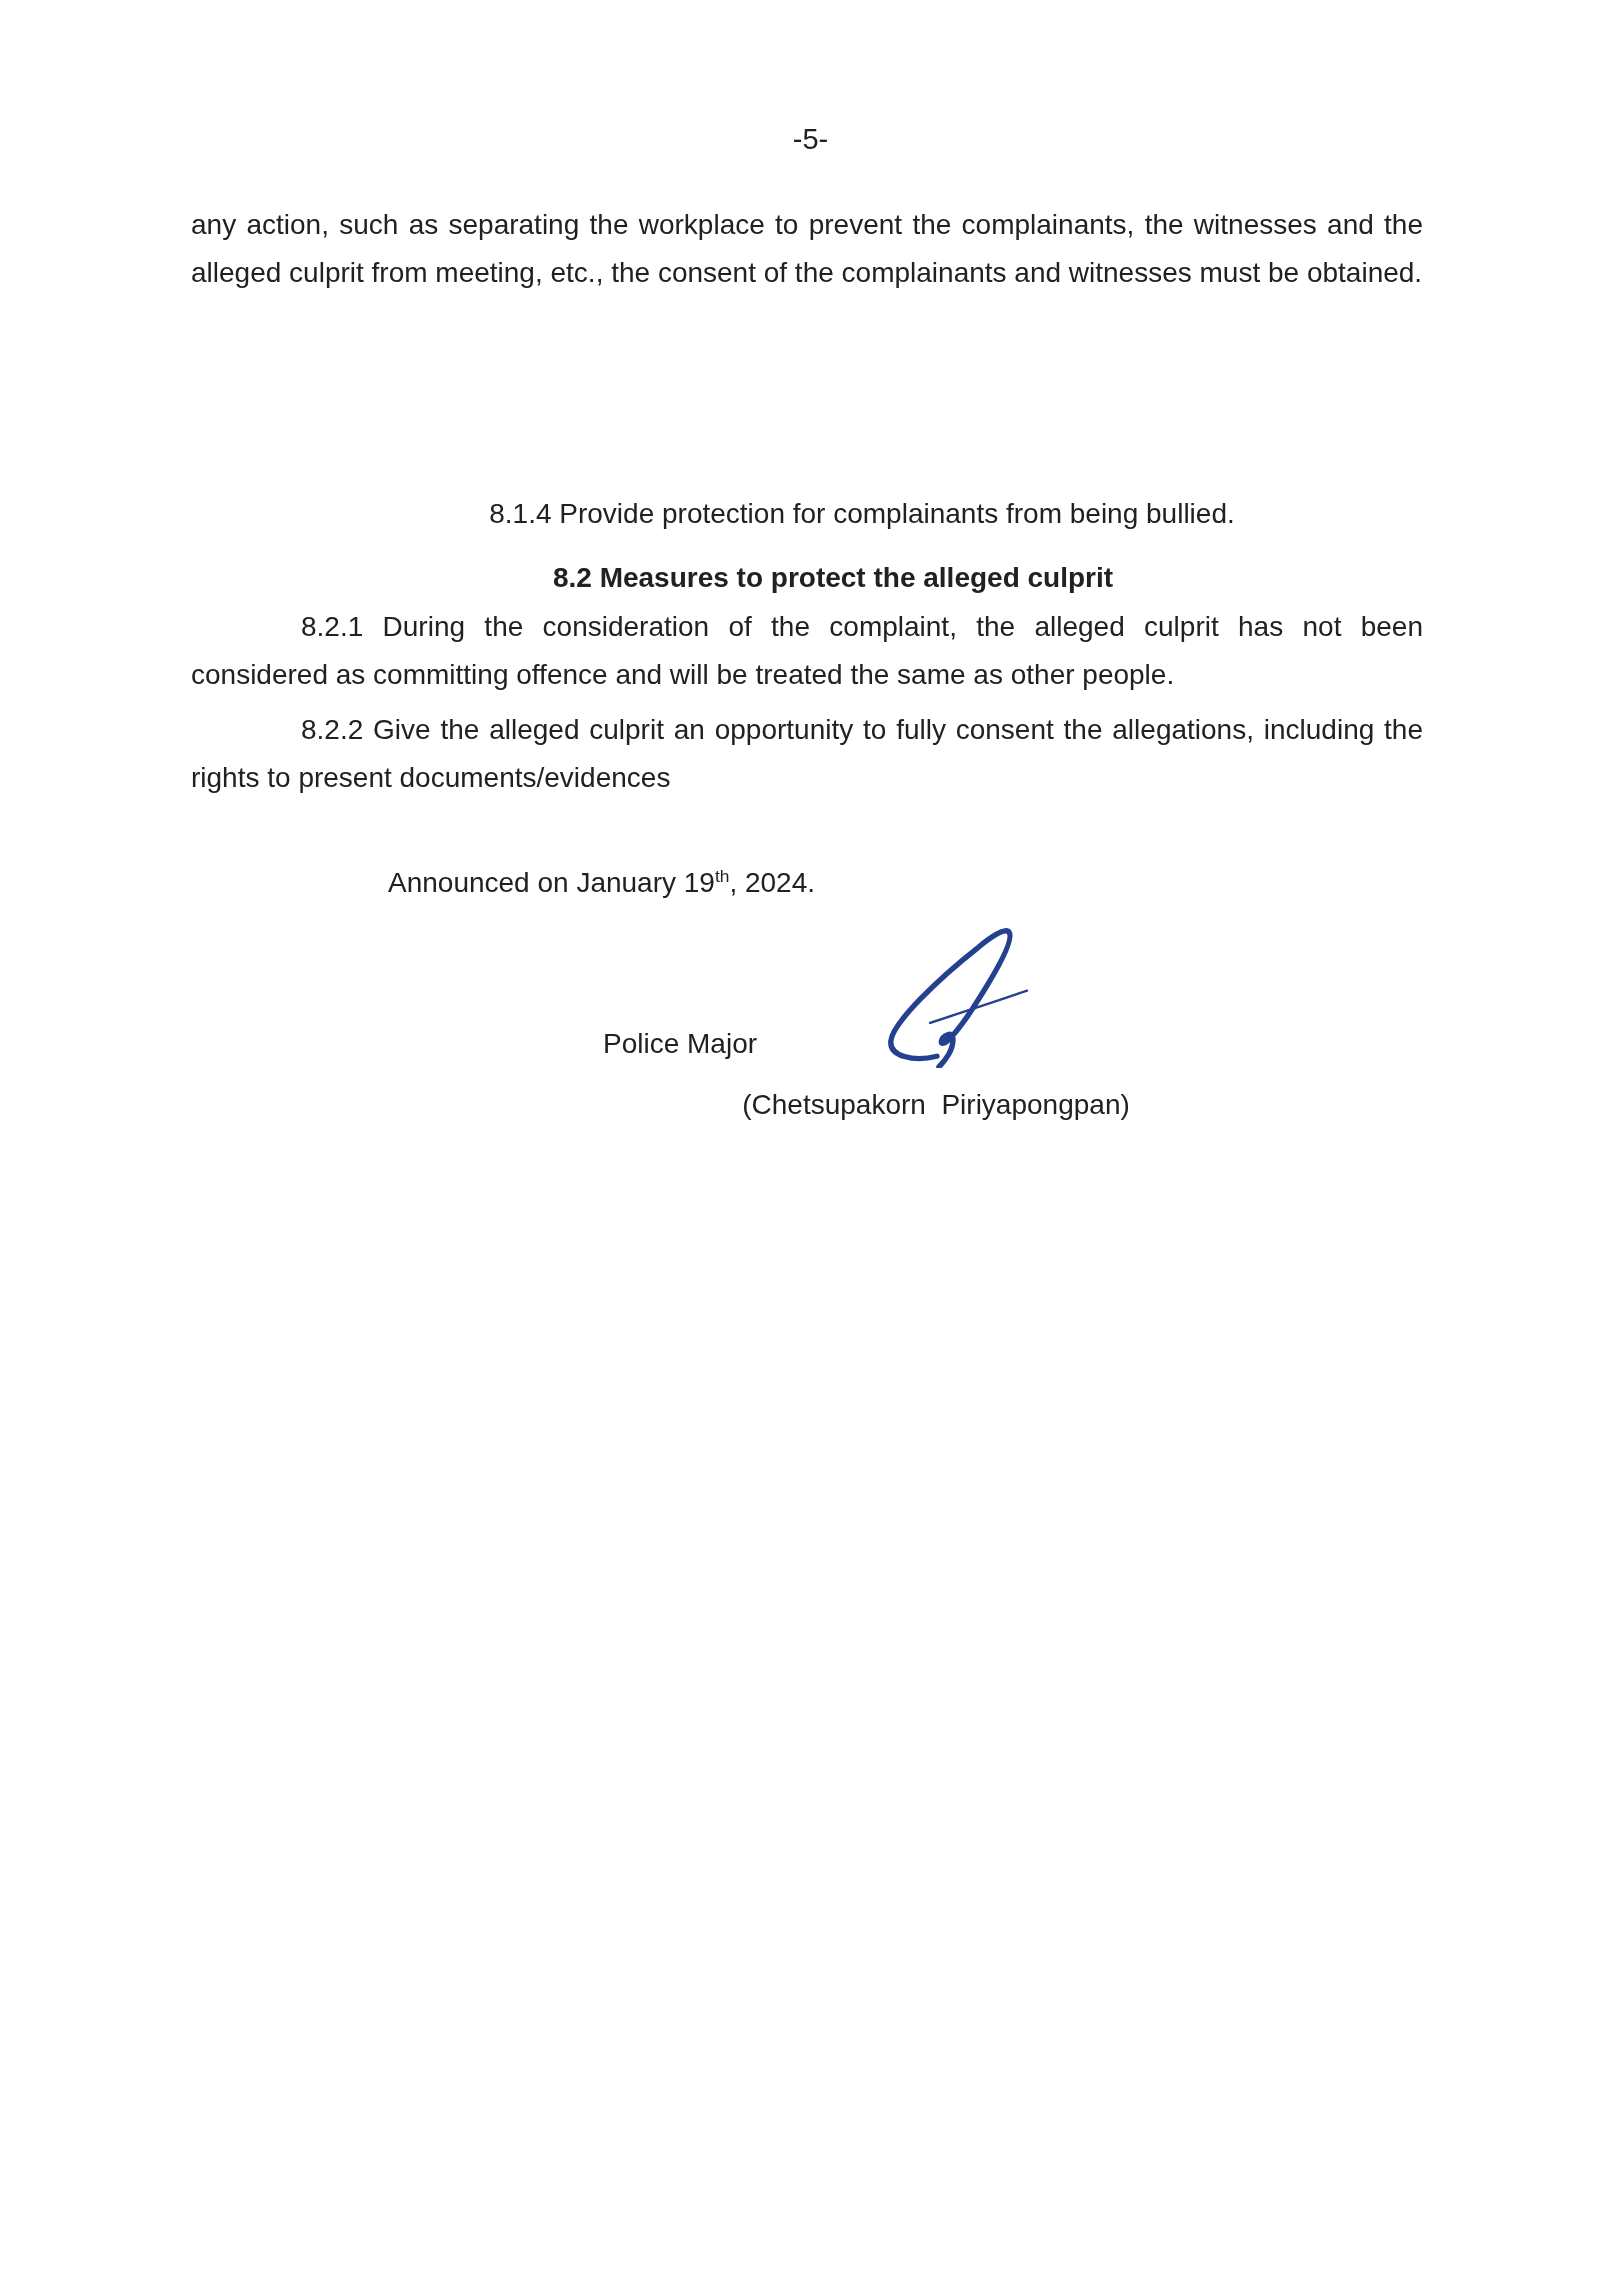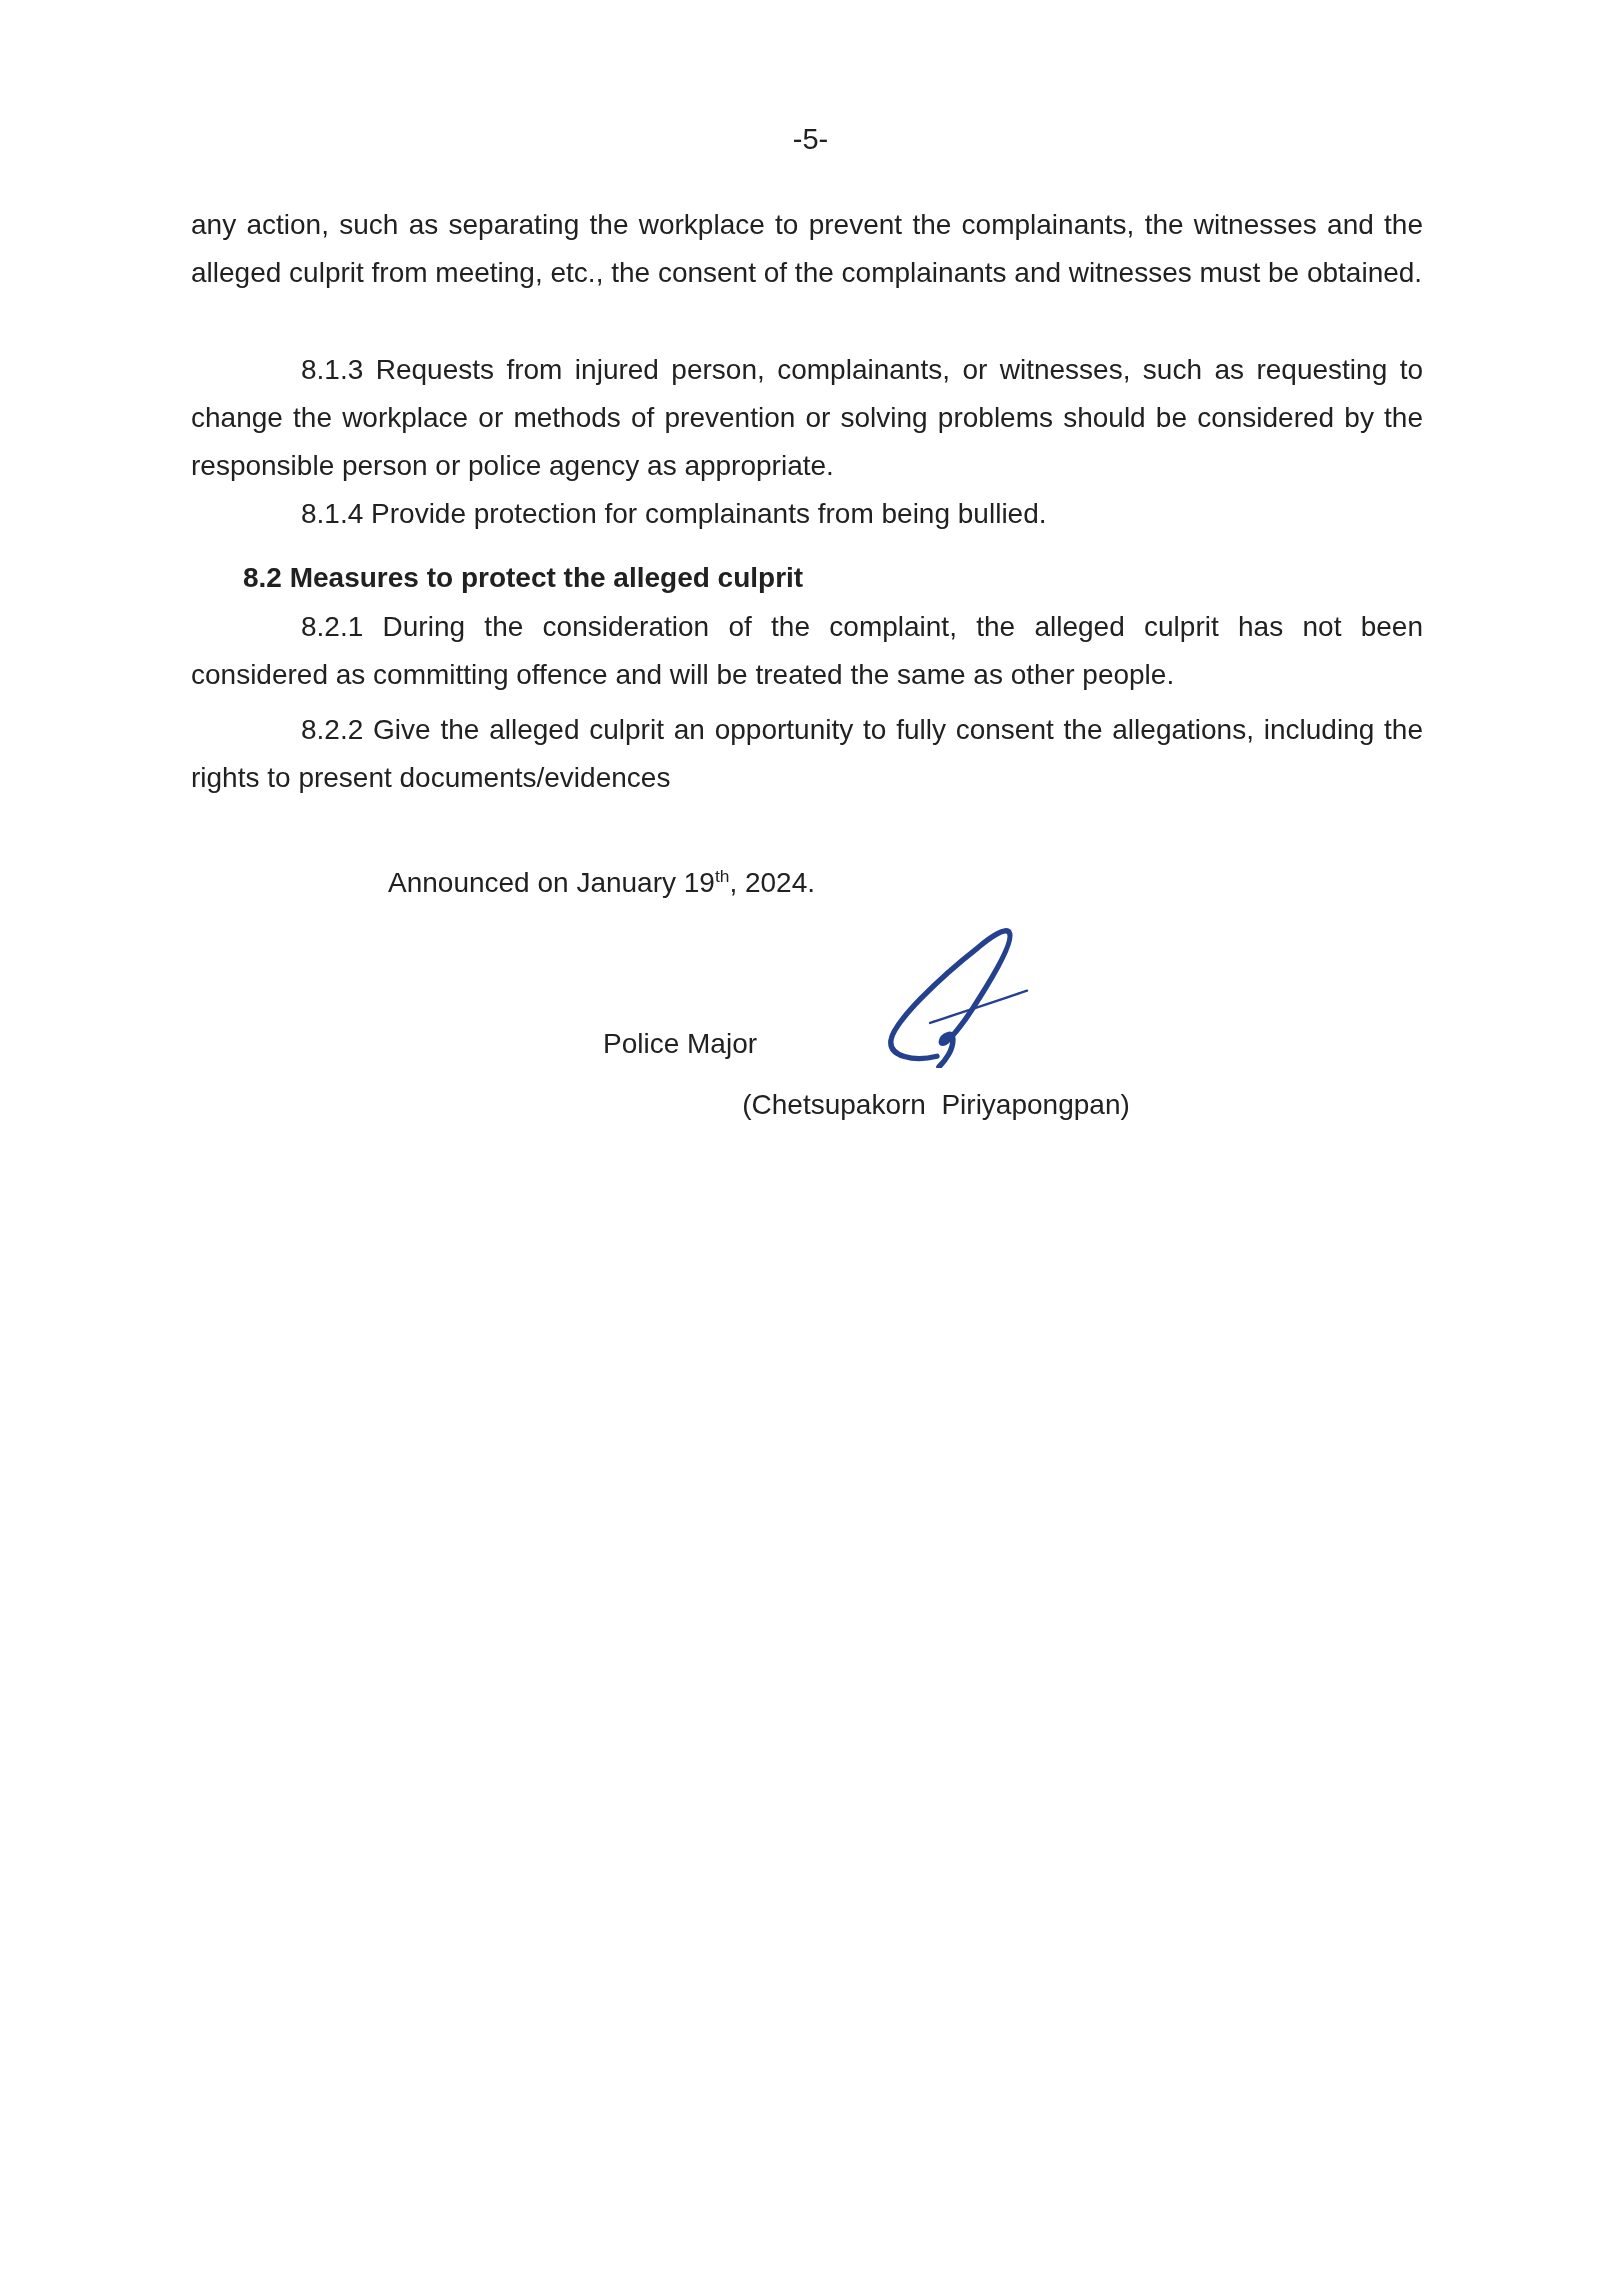--- a/index.html
+++ b/index.html
@@ -26,21 +26,21 @@
     text-align: center;
     font-size: 29px;
   }
   .para {
     position: absolute;
     left: 191px;
     width: 1232px;
     text-align: justify;
   }
   .para.single {
-    text-align: left;
+    text-align: center;
   }
   .indent-item { text-indent: 110px; }
   .indent-heading { text-indent: 52px; }
   .heading { font-weight: bold; }
   .announce-line {
     position: absolute;
     left: 388px;
     top: 859px;
     white-space: nowrap;
   }
@@ -76,21 +76,20 @@
 </style>
 </head>
 <body>
 
 <div class="page">
 
   <div class="page-number">-5-</div>
 
   <div class="para" style="top:201px;">any action, such as separating the workplace to prevent the complainants, the witnesses and the alleged culprit from meeting, etc., the consent of the complainants and witnesses must be obtained.</div>
 
-  <div class="para indent-item" style="top:346px;">8.1.3 Requests from injured person, complainants, or witnesses, such as requesting to change the workplace or methods of prevention or solving problems should be considered by the responsible person or police agency as appropriate.</div>
 
   <div class="para single indent-item" style="top:490px;">8.1.4  Provide protection for complainants from being bullied.</div>
 
   <div class="para single indent-heading heading" style="top:554px;">8.2 Measures to protect the alleged culprit</div>
 
   <div class="para indent-item" style="top:603px;">8.2.1 During the consideration of the complaint, the alleged culprit has not been considered as committing offence and will be treated the same as other people.</div>
 
   <div class="para indent-item" style="top:706px;">8.2.2  Give the alleged culprit an opportunity to fully consent the allegations, including the rights to present documents/evidences</div>
 
   <div class="announce-line">

